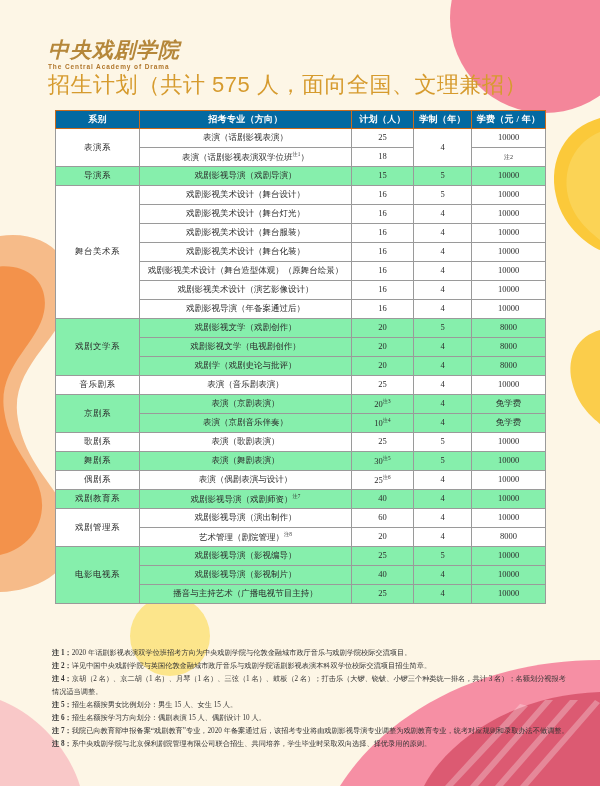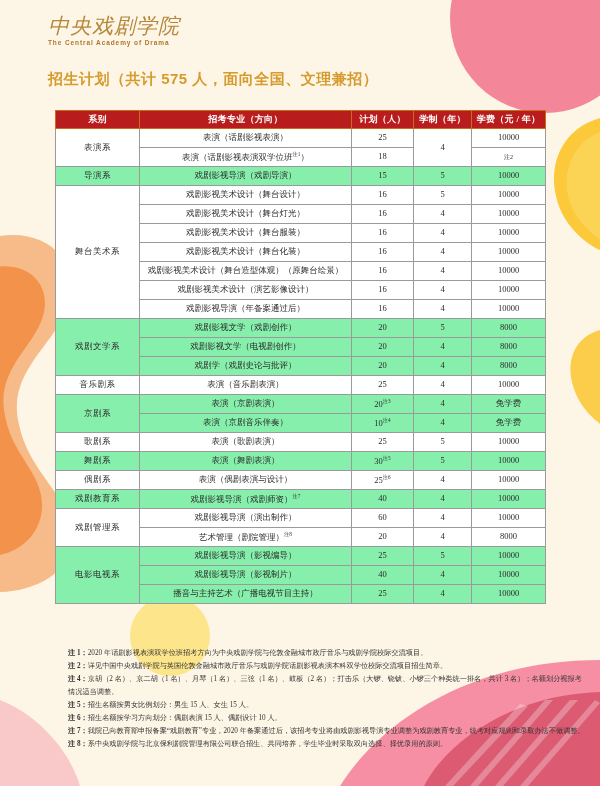--- a/index.html
+++ b/index.html
@@ -9,70 +9,71 @@
     font-family:"Liberation Serif","DejaVu Serif",serif;
     position:relative;overflow:hidden;
   }
   #bgdeco{position:absolute;inset:0;width:600px;height:786px;z-index:0;pointer-events:none;}
   .page{position:relative;z-index:2;width:600px;height:786px;}
 
   
   .logo-wrap{position:absolute;left:48px;top:14px;}
   .logo-cn{
     font-family:"Liberation Serif",serif;
-    font-size:21px;font-weight:normal;color:#B5873A;
+    font-size:21px;font-weight:bold;color:#B5873A;
     letter-spacing:1px;font-style:italic;line-height:24px;
     white-space:nowrap;
+    margin-top:24px;
   }
   .logo-en{
     font-family:"Liberation Sans",sans-serif;
     font-size:6.5px;font-weight:bold;color:#B0762B;
     letter-spacing:0.9px;margin-top:1px;white-space:nowrap;
   }
 
   .page-title{
     position:absolute;left:48px;top:70px;
     font-family:"Liberation Sans",sans-serif;
-    font-size:15px;font-weight:bold;color:#D69B2E;
+    font-size:22px;font-weight:normal;color:#D69B2E;
     letter-spacing:0.5px;white-space:nowrap;
   }
 
   
   table.plan{
     position:absolute;left:55px;top:110px;
     width:490px;border-collapse:collapse;
     font-size:8.5px;color:#2b2b2b;
     table-layout:fixed;
   }
   table.plan td,table.plan th{
     border:1px solid #9a9a9a;
     text-align:center;vertical-align:middle;
     padding:0;height:18px;line-height:1.15;
     font-weight:normal;
   }
   table.plan thead th{
-    background:#b91c1c;color:#fff;font-weight:bold;
+    background:#0369a1;color:#fff;font-weight:bold;
     height:17px;font-size:9px;letter-spacing:0.3px;
     border:1px solid #C96A1C;
   }
   .c-dept{width:84px;}
   .c-major{width:212px;}
   .c-plan{width:62px;}
   .c-years{width:58px;}
   .c-fee{width:74px;}
 
   tr.band-a td{background:#FFFFFF;}
   tr.band-b td{background:#86efac;}
   td.dept{font-weight:bold;letter-spacing:0.5px;}
   sup{font-size:5.2px;vertical-align:super;letter-spacing:0;}
 
   
   .notes{
     position:absolute;left:52px;top:647px;width:520px;
-    font-size:7.2px;color:#333;line-height:12.6px;margin-left:16px;
+    font-size:7.2px;color:#333;line-height:12.6px;
   }
   .note{margin:0 0 0.5px 0;white-space:normal;}
   .note .lbl{font-weight:bold;}
 </style>
 </head>
 <body>
 
 <svg id="bgdeco" viewBox="0 0 600 786">
   <rect x="0" y="0" width="600" height="786" fill="#FDF6E6"></rect>
 

